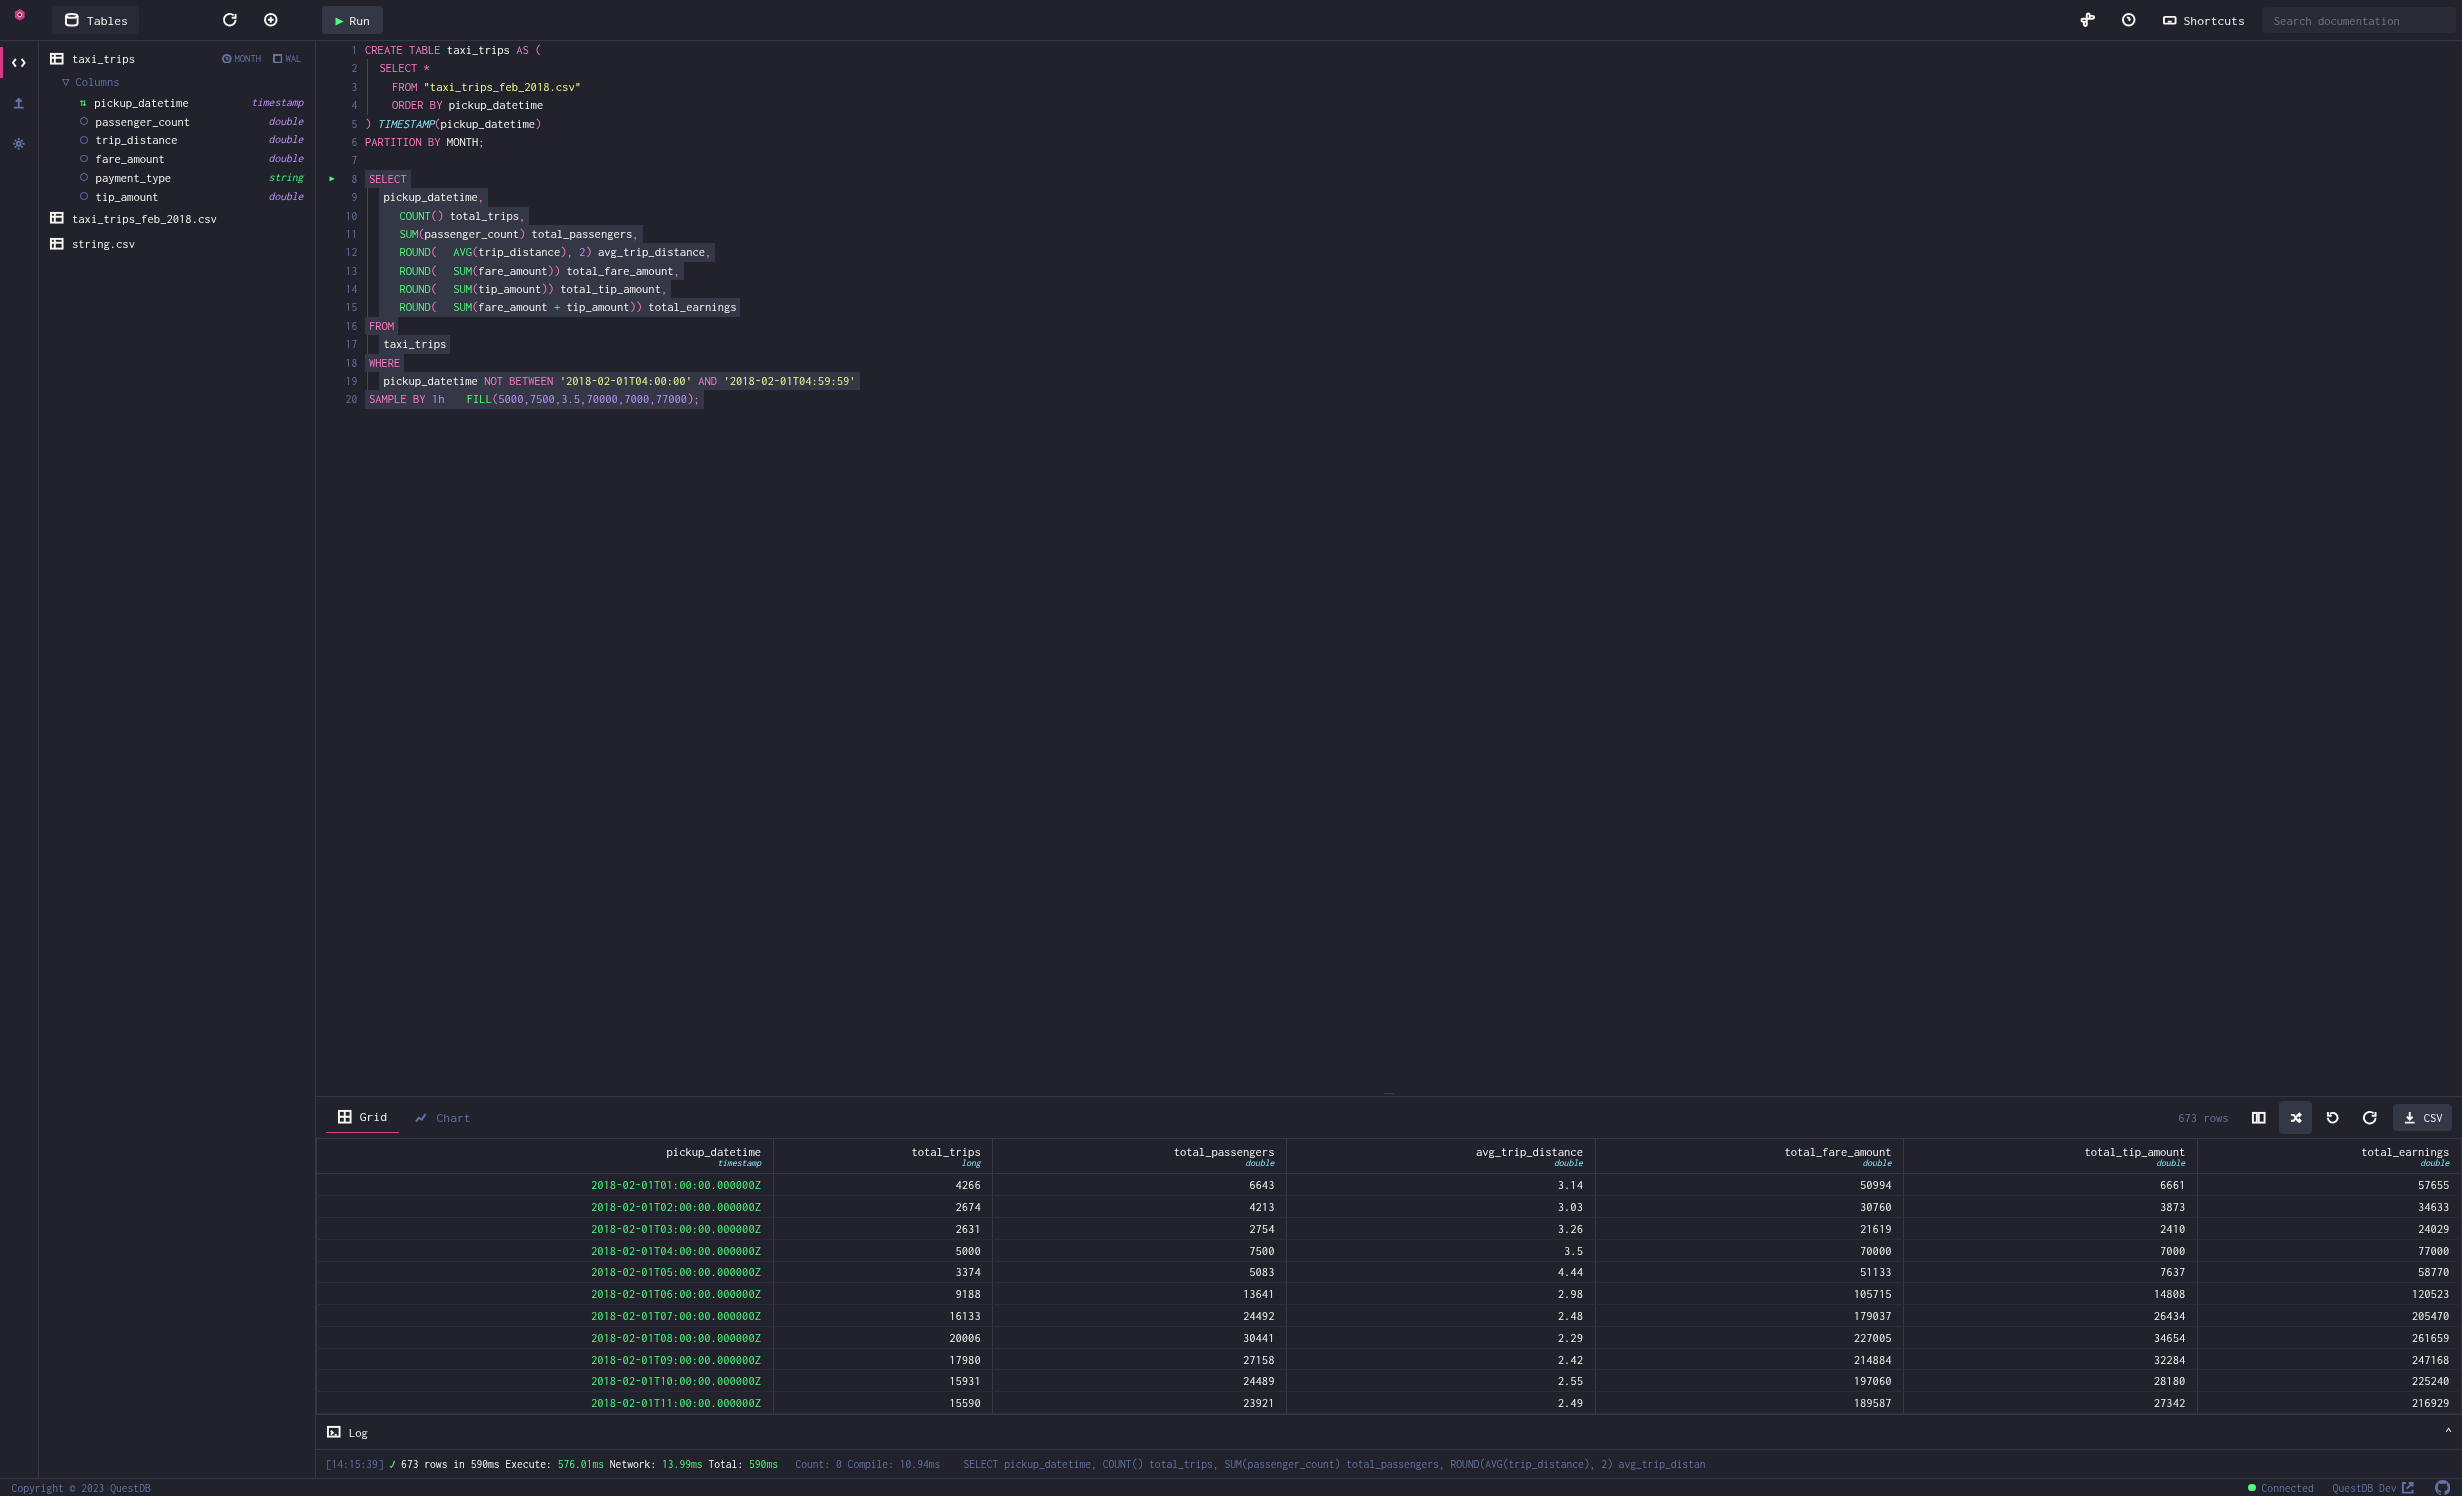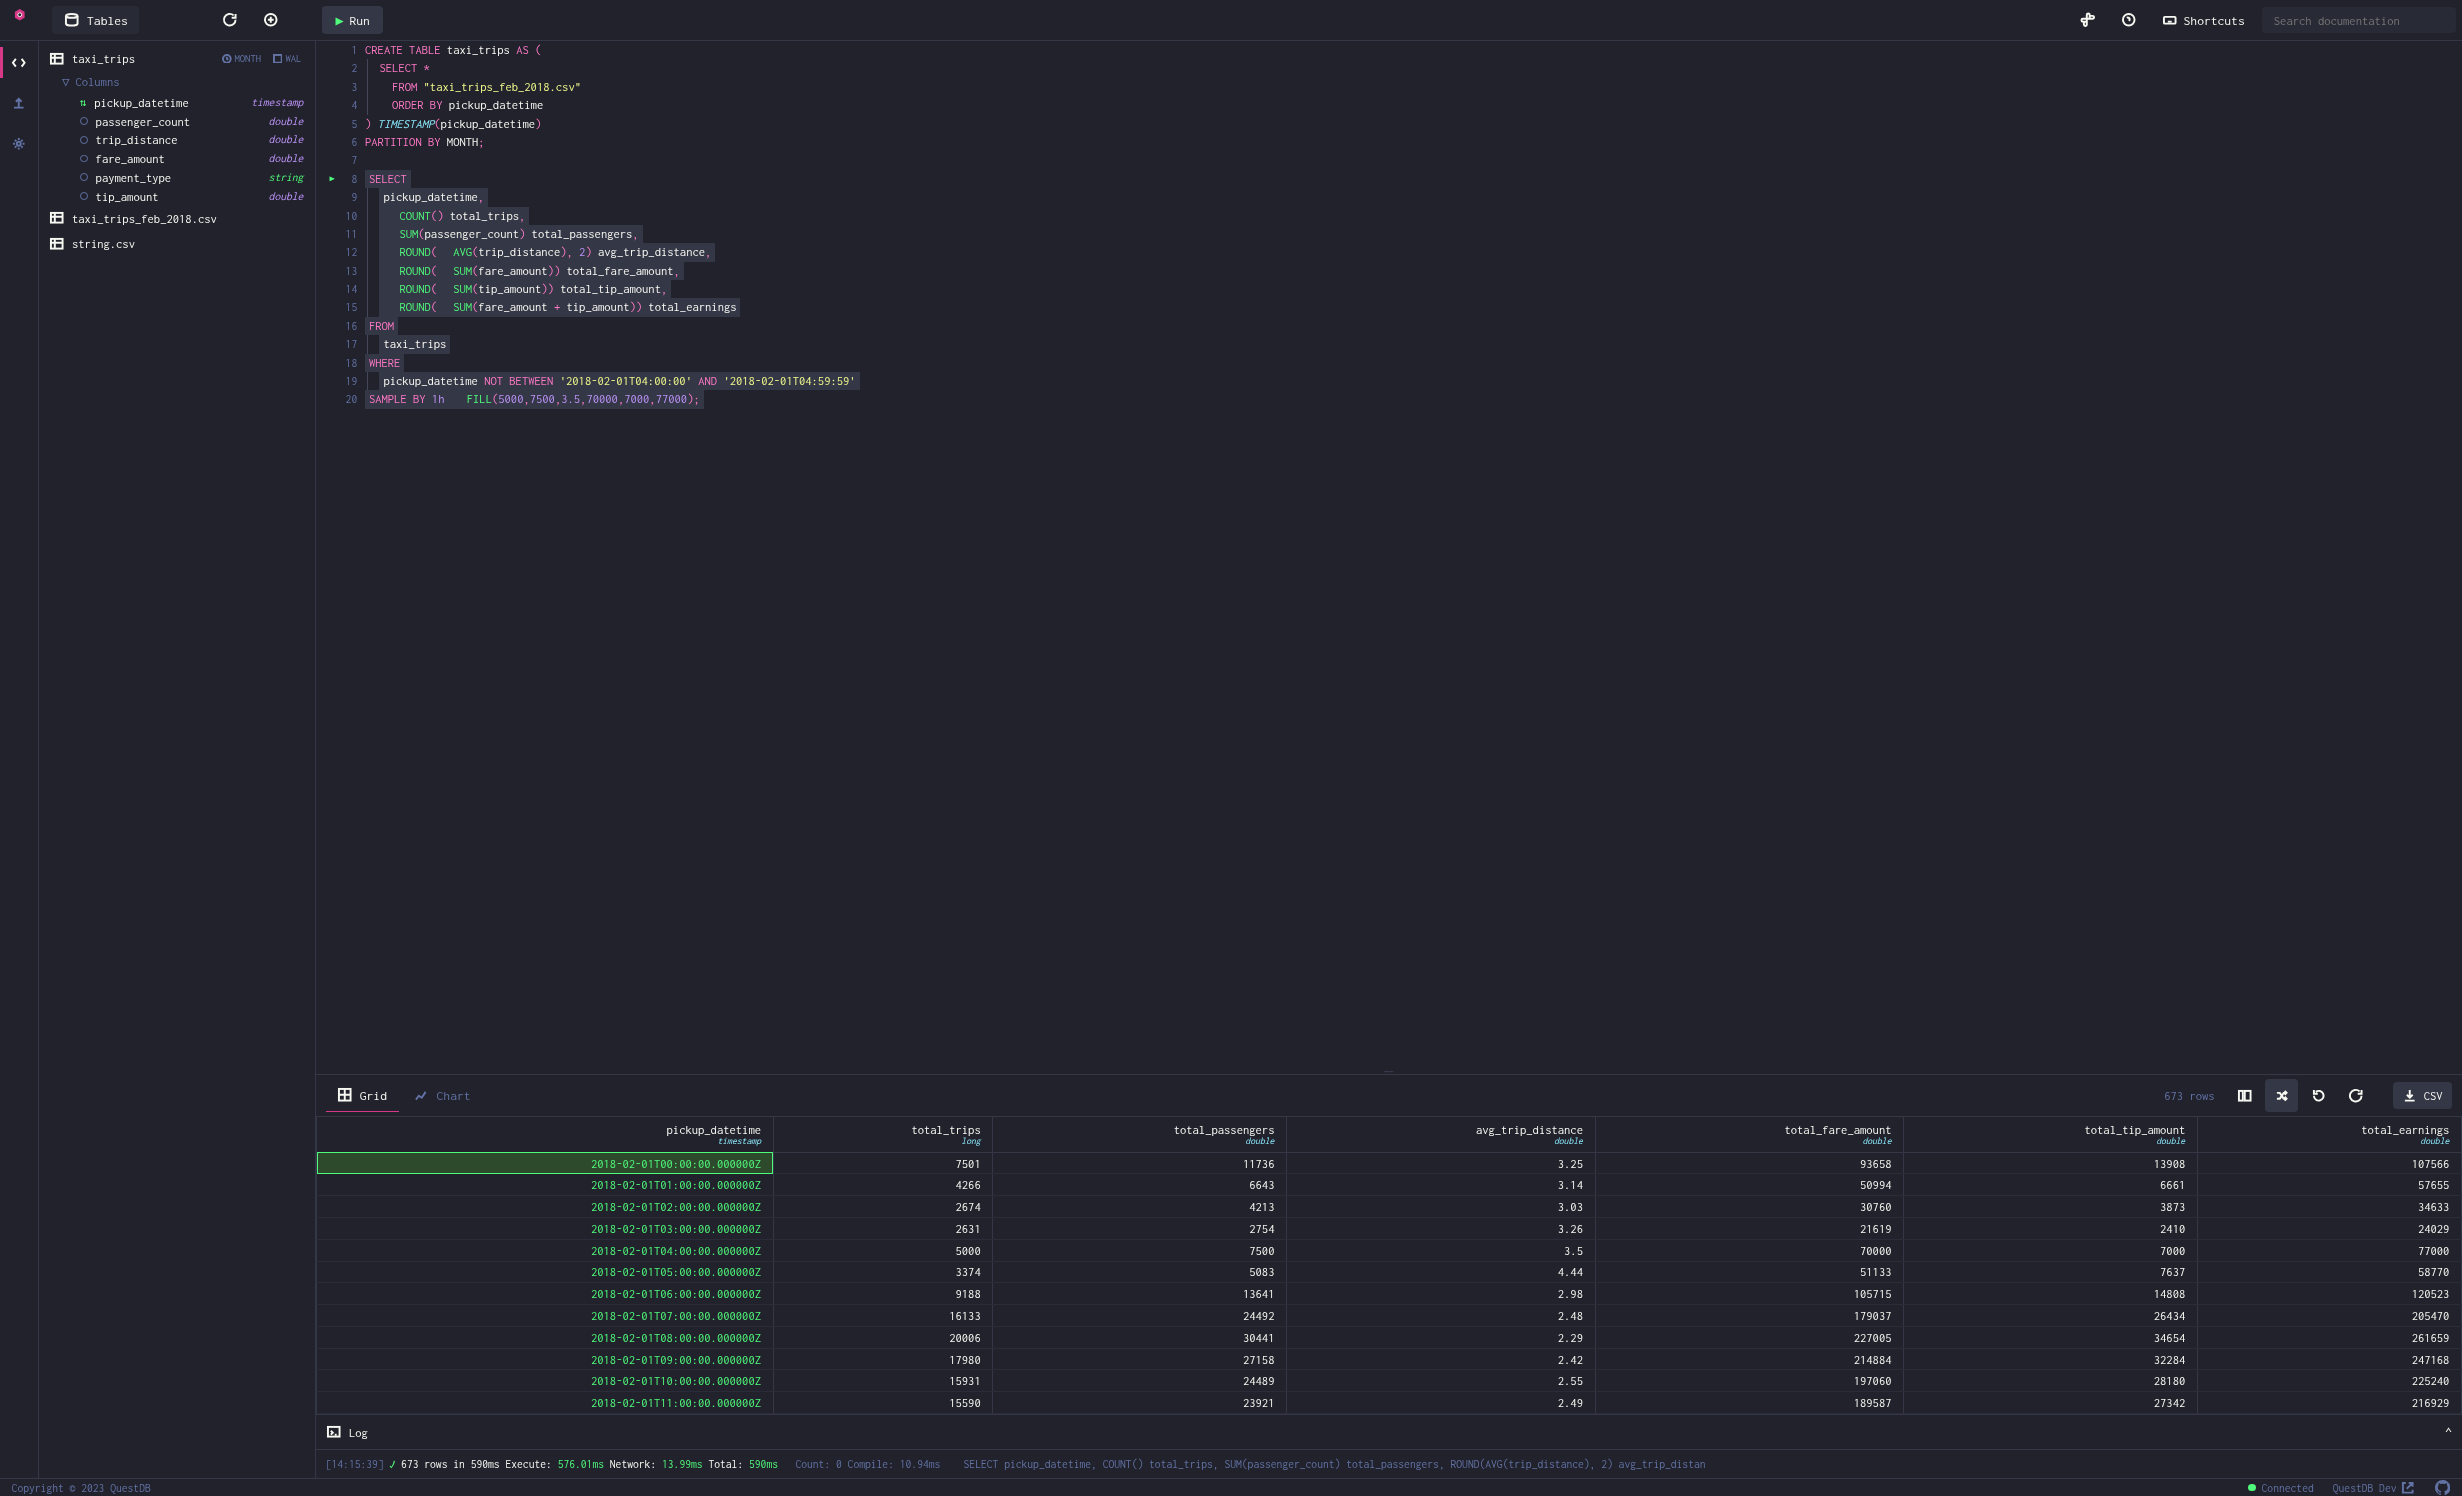--- a/index.html
+++ b/index.html
@@ -335,21 +335,21 @@
   margin-right: 9.7px;
 }
 
 .csv-btn {
   display: flex;
   align-items: center;
   gap: 5.8px;
   padding: 5.8px 9.7px;
   background: #343746;
   border-radius: 3.9px;
-  margin-left: 17px;
+  margin-left: 3px;
 }
 
 
 .grid {
   overflow: auto;
 }
 
 .grid table {
   border-collapse: collapse;
   width: 100%;
@@ -767,29 +767,20 @@
                   <span class="col-name">total_tip_amount</span>
                   <span class="col-subtype">double</span>
                 </th>
                 <th>
                   <span class="col-name">total_earnings</span>
                   <span class="col-subtype">double</span>
                 </th>
               </tr>
             </thead>
           <tbody id="grid-body">
-              <tr class="selected">
-                <td class="ts">2018-02-01T00:00:00.000000Z</td>
-                <td>7501</td>
-                <td>11736</td>
-                <td>3.25</td>
-                <td>93658</td>
-                <td>13908</td>
-                <td>107566</td>
-              </tr>
               <tr>
                 <td class="ts">2018-02-01T01:00:00.000000Z</td>
                 <td>4266</td>
                 <td>6643</td>
                 <td>3.14</td>
                 <td>50994</td>
                 <td>6661</td>
                 <td>57655</td>
               </tr>
               <tr>

